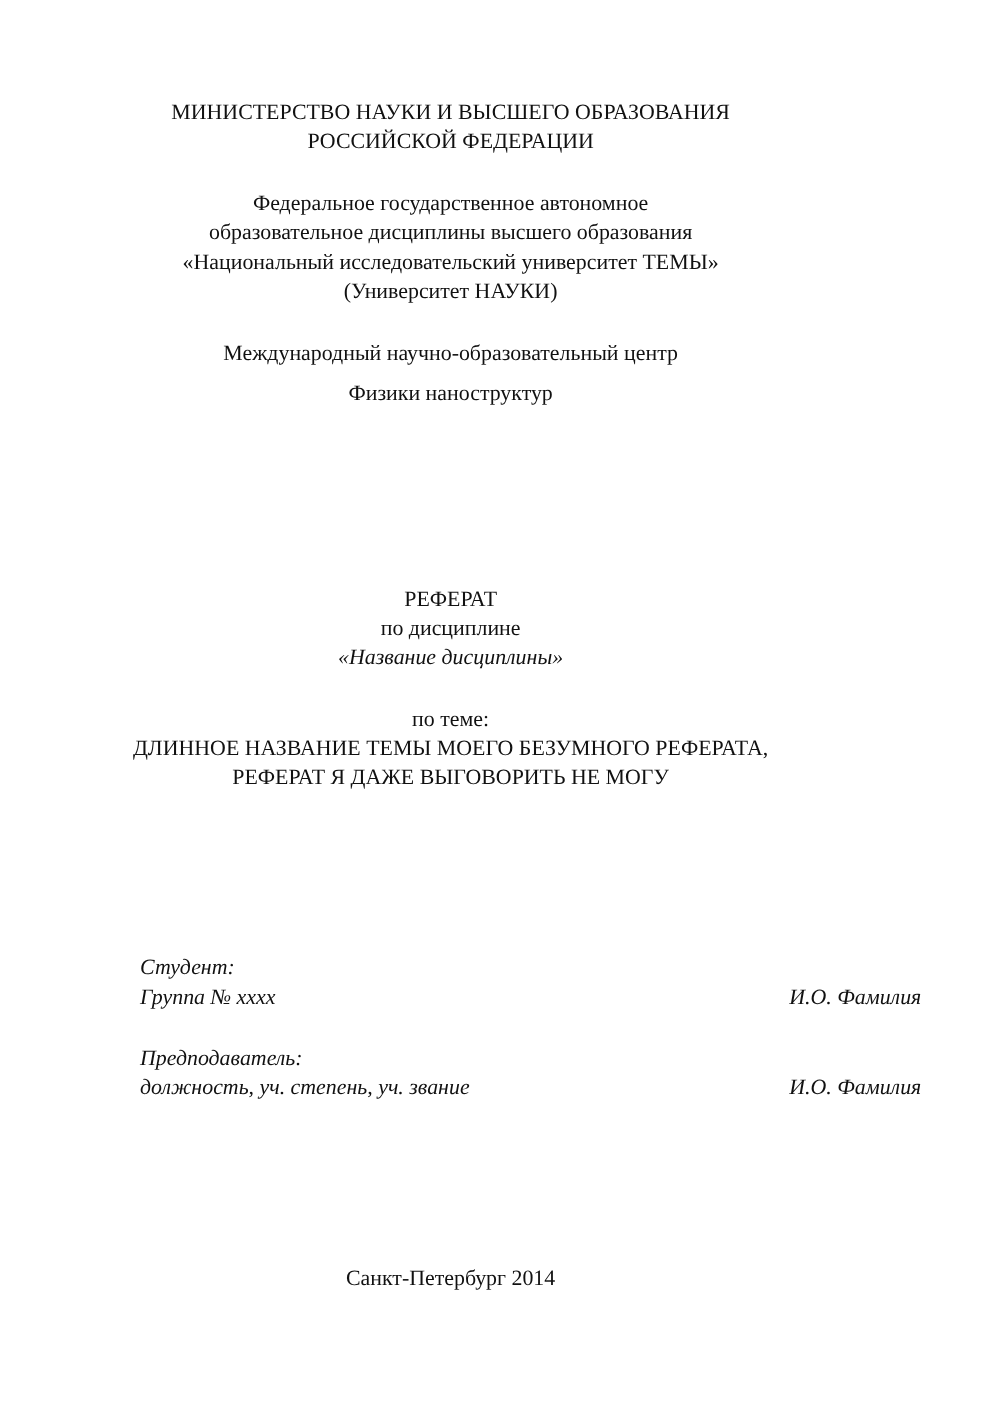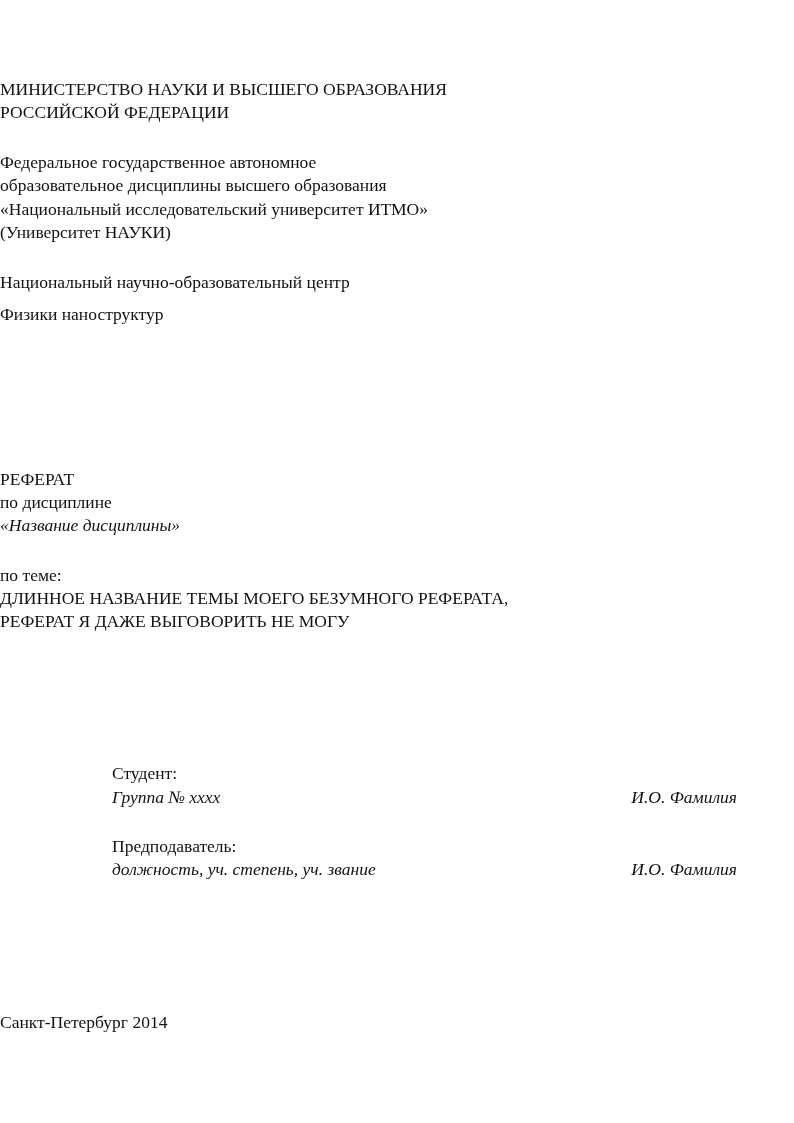--- a/index.html
+++ b/index.html
@@ -1,38 +1,38 @@
 <!DOCTYPE html>
 <html><head>
 <meta charset="utf-8">
 <style>
   html, body { margin: 0; padding: 0; background: #ffffff; }
   body {
     width: 794px; height: 1123px; position: relative; overflow: hidden;
     font-family: "Liberation Serif", "DejaVu Serif", serif;
     color: #111111; font-size: 17.5px;
   }
-  .line { position: absolute; left: 0; width: 721px; text-align: left; line-height: 22px; white-space: nowrap; }
+  .line { position: absolute; left: 0; width: 721px; text-align: center; line-height: 22px; white-space: nowrap; }
   .it { font-style: italic; }
-  .left { position: absolute; left: 112px; line-height: 22px; white-space: nowrap; }
+  .left { position: absolute; left: 112px; line-height: 22px; white-space: nowrap; font-style: italic; }
   .right { position: absolute; right: 57px; line-height: 22px; white-space: nowrap; }
 </style>
 </head>
 <body>
 
 <div>
   <div class="line" style="top:78px">МИНИСТЕРСТВО НАУКИ И ВЫСШЕГО ОБРАЗОВАНИЯ</div>
   <div class="line" style="top:101px">РОССИЙСКОЙ ФЕДЕРАЦИИ</div>
 
   <div class="line" style="top:151px">Федеральное государственное автономное</div>
   <div class="line" style="top:174px">образовательное дисциплины высшего образования</div>
-  <div class="line" style="top:198px">«Национальный исследовательский университет ИТМО»</div>
+  <div class="line" style="top:198px">«Национальный исследовательский университет ТЕМЫ»</div>
   <div class="line" style="top:221px">(Университет НАУКИ)</div>
 
-  <div class="line" style="top:271px">Национальный научно-образовательный центр</div>
+  <div class="line" style="top:271px">Международный научно-образовательный центр</div>
   <div class="line" style="top:303px">Физики наноструктур</div>
 
   <div class="line" style="top:468px">РЕФЕРАТ</div>
   <div class="line" style="top:491px">по дисциплине</div>
   <div class="line it" style="top:514px">«Название дисциплины»</div>
 
   <div class="line" style="top:564px">по теме:</div>
   <div class="line" style="top:587px">ДЛИННОЕ НАЗВАНИЕ ТЕМЫ МОЕГО БЕЗУМНОГО РЕФЕРАТА,</div>
   <div class="line" style="top:610px">РЕФЕРАТ Я ДАЖЕ ВЫГОВОРИТЬ НЕ МОГУ</div>
 

